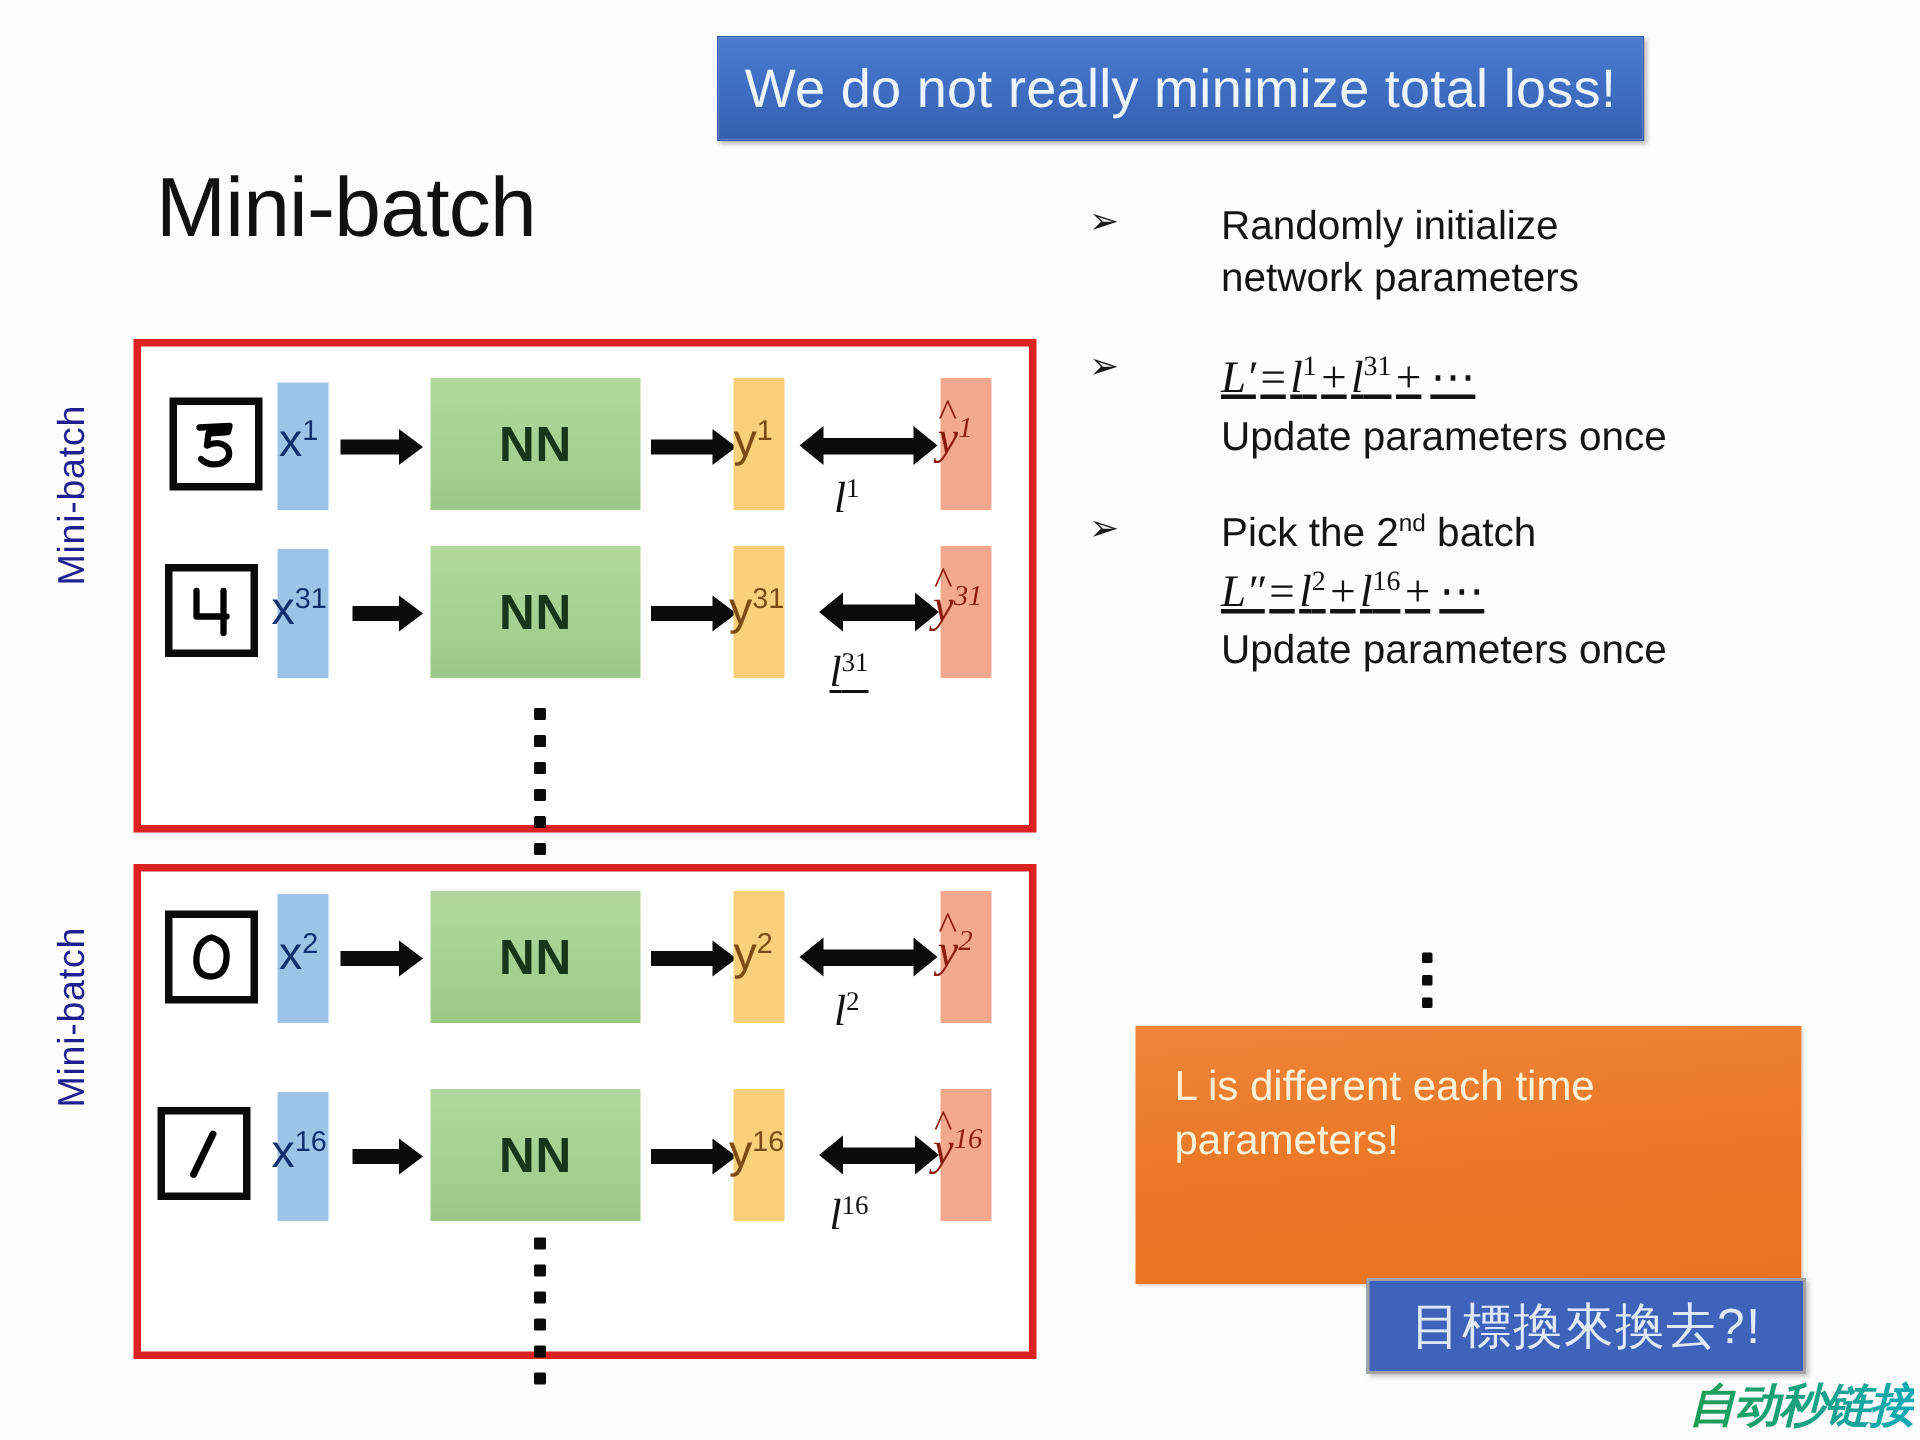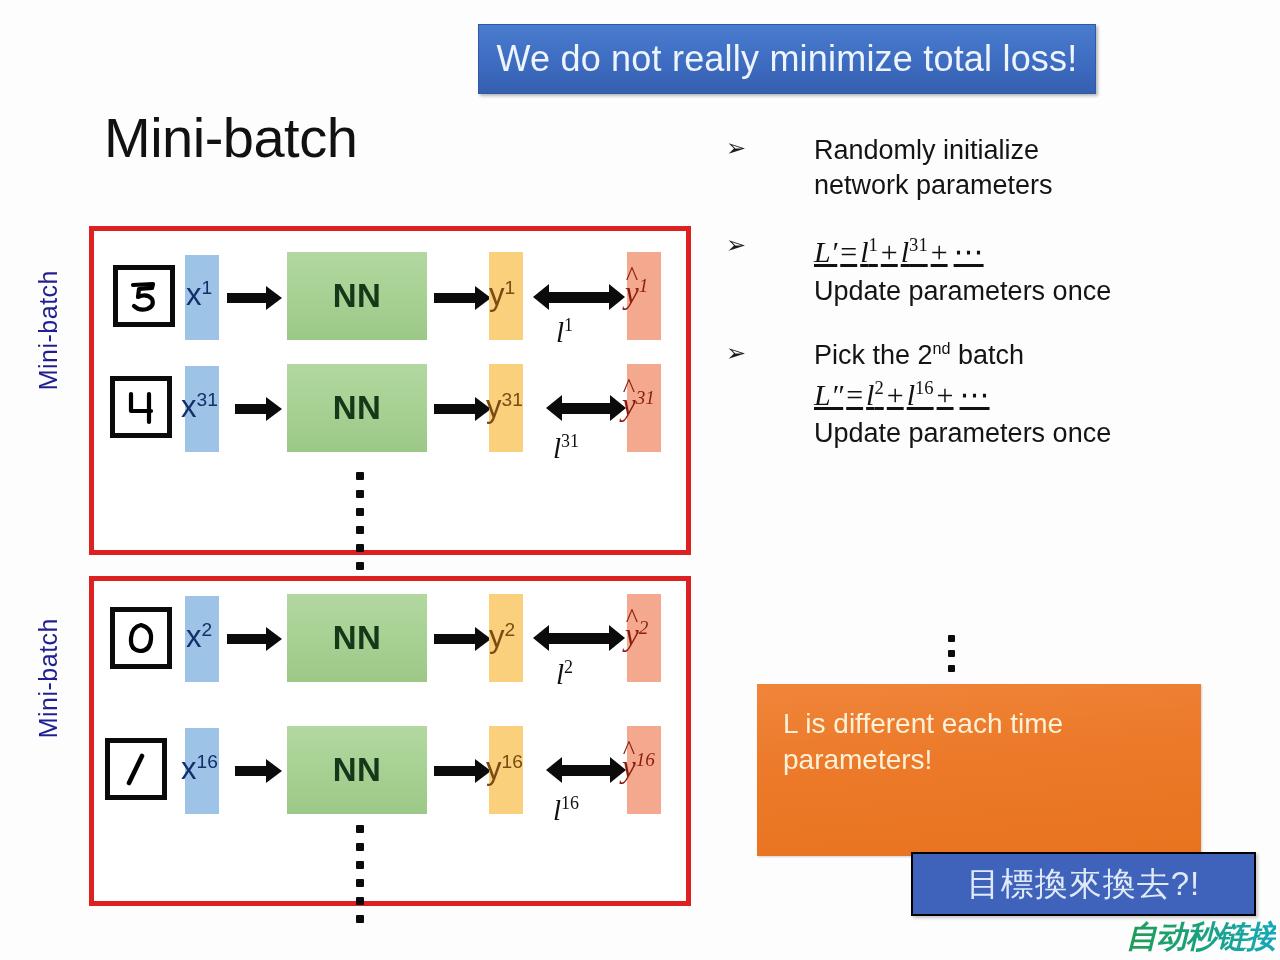--- a/index.html
+++ b/index.html
@@ -254,24 +254,24 @@
     font-size: 28px;
     line-height: 1.28;
     white-space: nowrap;
   }
 
   
   #cn-box {
     position: absolute;
     left: 911px;
     top: 852px;
-    width: 345px;
+    width: 293px;
     height: 64px;
     background: #3f63ba;
-    border: 2px solid #000000;
+    border: 2px solid #a3a3a3;
     box-shadow: 2px 2px 3px rgba(0,0,0,0.22);
     display: flex;
     align-items: center;
     justify-content: center;
     box-sizing: border-box;
   }
   #cn-box .cn-text {
     color: #dfe9f7;
     font-size: 33px;
     letter-spacing: 1px;
@@ -335,21 +335,21 @@
 <div class="x-bar" style="left:185px; top:366px; height:86px;"></div>
 <div class="var-label lbl-x" style="left:181px; top:390px;"><span>x</span><sup>31</sup></div>
 <div class="arrow-r" style="left:235px; top:404px; width:32px;"></div>
 <div class="nn-box" style="left:287px; top:364px; width:140px; height:88px;">
   <span class="nn-text">NN</span>
 </div>
 <div class="arrow-r" style="left:434px; top:404px; width:42px;"></div>
 <div class="y-bar" style="left:489px; top:364px; height:88px;"></div>
 <div class="var-label lbl-y" style="left:486px; top:390px;"><span>y</span><sup>31</sup></div>
 <div class="arrow-lr" style="left:561px; top:403px; width:50px;"></div>
-<div class="loss-label" style="left:553px; top:431px;"><span>l</span><sup>31</sup></div>
+<div class="loss-label" style="left:553px; top:431px;text-decoration:underline;"><span>l</span><sup>31</sup></div>
 <div class="yhat-bar" style="left:627px; top:364px; height:88px;"></div>
 <div class="var-label lbl-yhat" style="left:622px; top:388px;"><span class="hatwrap"><span class="hat">^</span><span>y</span></span><sup>31</sup></div>
 
 <div class="v-dots" style="left:356px; top:472px;">
   <span></span>
     <span></span>
     <span></span>
     <span></span>
     <span></span>
     <span></span>

